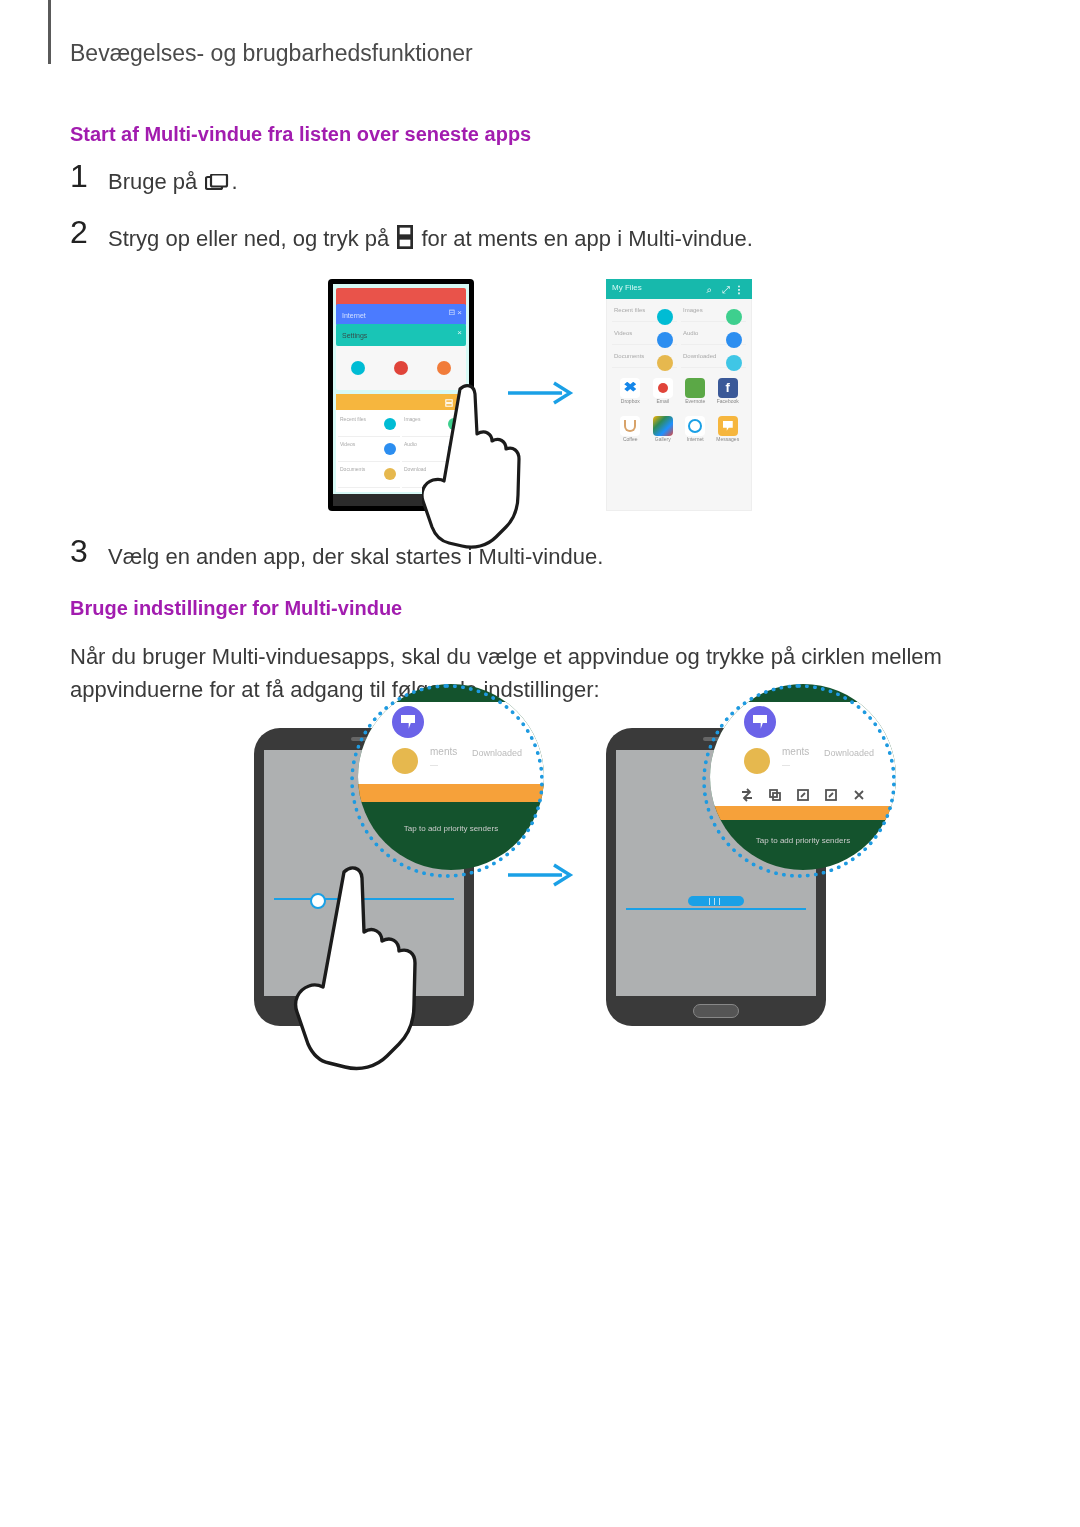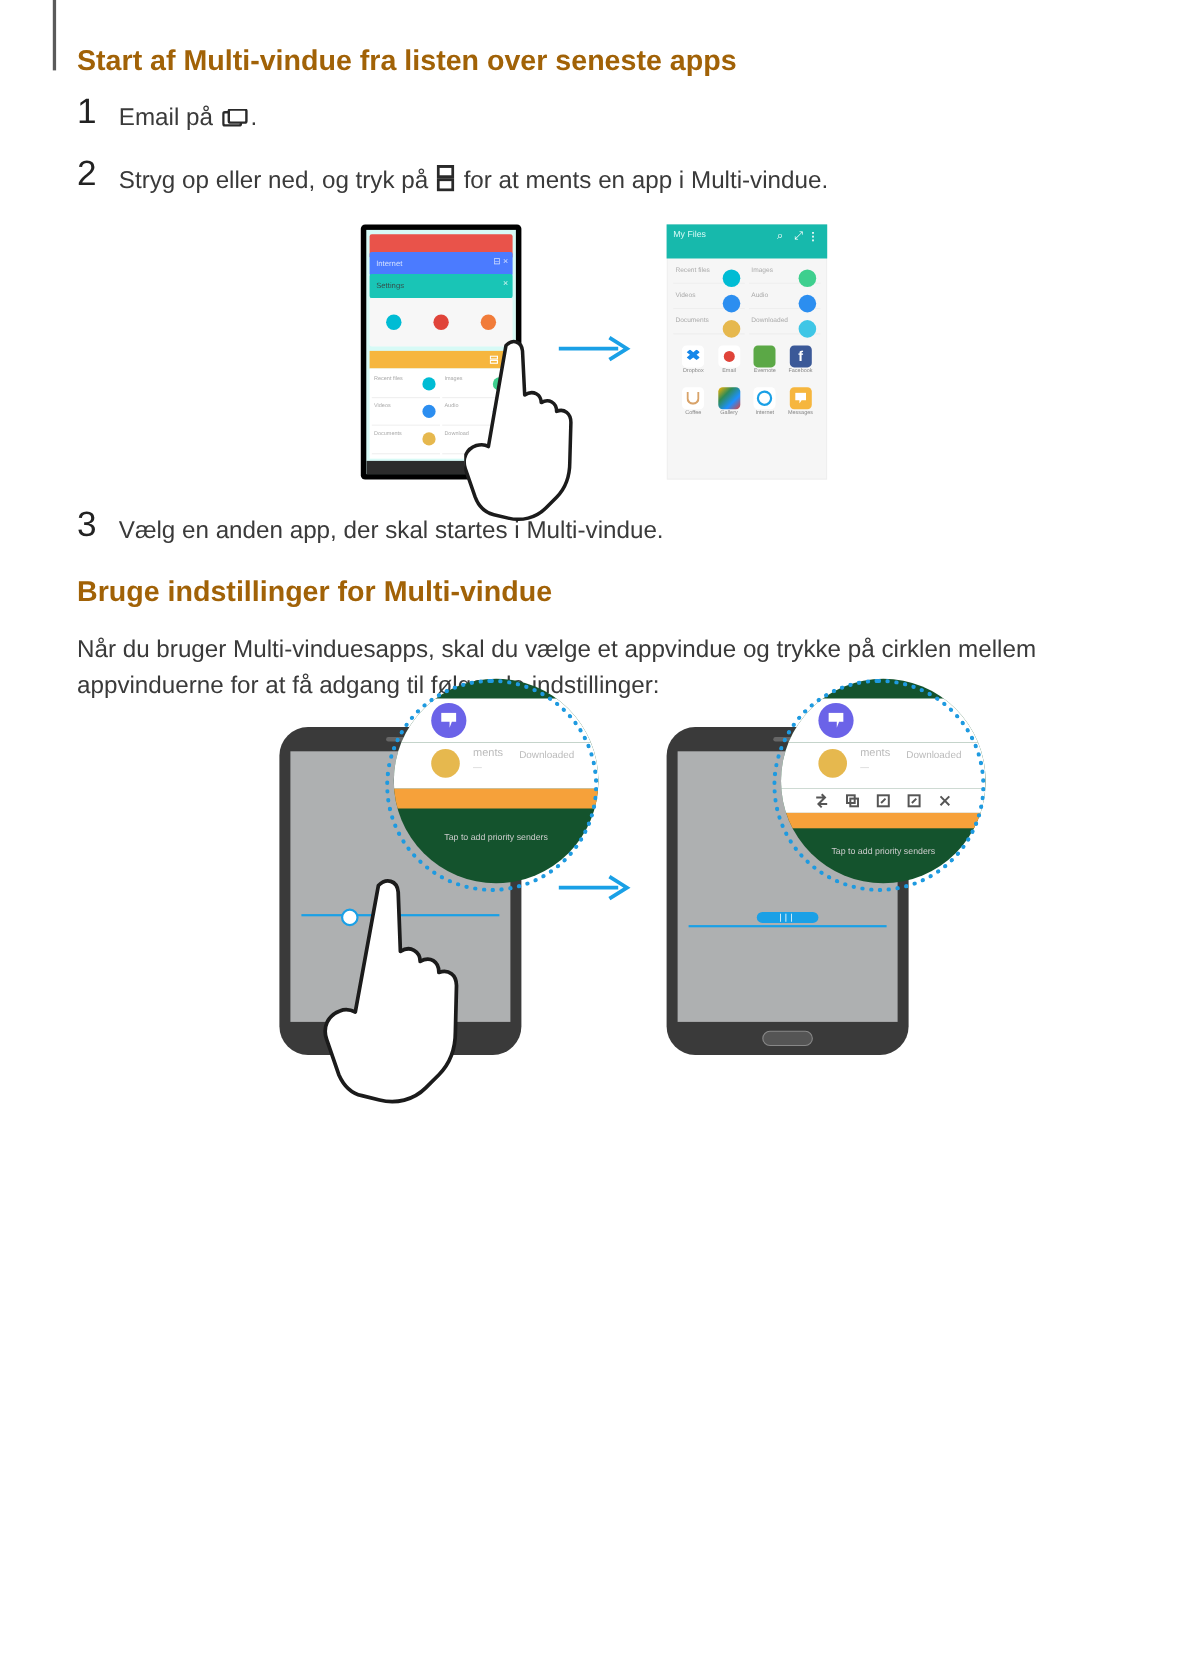--- a/index.html
+++ b/index.html
@@ -27,23 +27,23 @@
     height: 64px;
     background: #5a5a5a;
   }
   .section-header {
     font-size: 23px;
     color: #4a4a4a;
     margin-bottom: 56px;
     font-weight: 400;
   }
   .h3 {
-    font-size: 26px;
+    font-size: 20px;
     font-weight: 700;
-    color: #a16207;
+    color: #a21caf;
     margin: 0 0 20px 0;
   }
   ol.num { list-style: none; padding: 0; margin: 0; }
   ol.num > li { position: relative; padding-left: 38px; margin-bottom: 24px; }
   .step-num {
     position: absolute;
     left: 0;
     top: -8px;
     font-size: 32px;
     font-weight: 400;
@@ -148,21 +148,21 @@
   .ico.pic{background:#3ecf8e}.ico.music{background:#2c8ef0}.ico.dl{background:#3fc6e6}
   .nav-bottom{position:absolute;left:0;right:0;bottom:0;height:12px;background:#2b2b2b}
 
   .fig1-panel {
     width: 146px;
     height: 232px;
     background: #f6f6f6;
     box-shadow: 0 0 0 1px #eee inset;
   }
   .panel-top {
-    height:31px; background:#17b9ac; position:relative;text-align:right;
+    height:20px; background:#17b9ac; position:relative;text-align:right;
   }
   .panel-top .q, .panel-top .e, .panel-top .m{
     position:absolute; top:5px; color:#fff; font-size:10px;
   }
   .panel-top .q{ right:40px } .panel-top .e{ right:22px } .panel-top .m{ right:8px; font-weight:700 }
   .panel-grid{
     padding:4px 6px;
     display:grid; grid-template-columns:1fr 1fr; gap:4px;
   }
   .panel-grid .cell{ font-size:6px; color:#aaa; position:relative; border-bottom:1px solid #eee; padding:4px 0 8px 2px;}
@@ -231,28 +231,29 @@
   .fig2-handle{ position:absolute; top:146px; left:50%; transform:translateX(-50%); width:56px;height:10px;background:#1aa0e6;border-radius:6px }
   .fig2-handle::before{content:"|||";position:absolute;inset:0;color:#fff;font-size:8px;letter-spacing:3px;text-align:center;line-height:10px}
   .hand2{ position:absolute; left:34px; top:136px; width:150px;height:210px; z-index:4 }
 
 </style>
 </head>
 <body>
 
 <div class="page">
   <div class="left-margin"></div>
+  <div class="section-header">Bevægelses- og brugbarhedsfunktioner</div>
 
   <div class="h3">Start af Multi-vindue fra listen over seneste apps</div>
 
   <ol class="num">
     <li>
       <span class="step-num">1</span>
       <span class="step-text">
-        <span>Email på </span><span class="icon-inline"><svg viewBox="0 0 24 18">
+        <span>Bruge på </span><span class="icon-inline"><svg viewBox="0 0 24 18">
               <rect x="1" y="3" width="16" height="12" rx="1.5" fill="none" stroke="#2a2a2a" stroke-width="2.2"></rect>
               <rect x="6" y="0.5" width="16" height="12" rx="1.5" fill="#fff" stroke="#2a2a2a" stroke-width="2.2"></rect>
             </svg></span><span>.</span>
       </span>
     </li>
     <li>
       <span class="step-num">2</span>
       <span class="step-text">
         <span>Stryg op eller ned, og tryk på </span><span class="icon-inline" style="width:16px"><svg viewBox="0 0 12 18">
               <rect x="1" y="1" width="10" height="7" fill="none" stroke="#2a2a2a" stroke-width="2"></rect>

